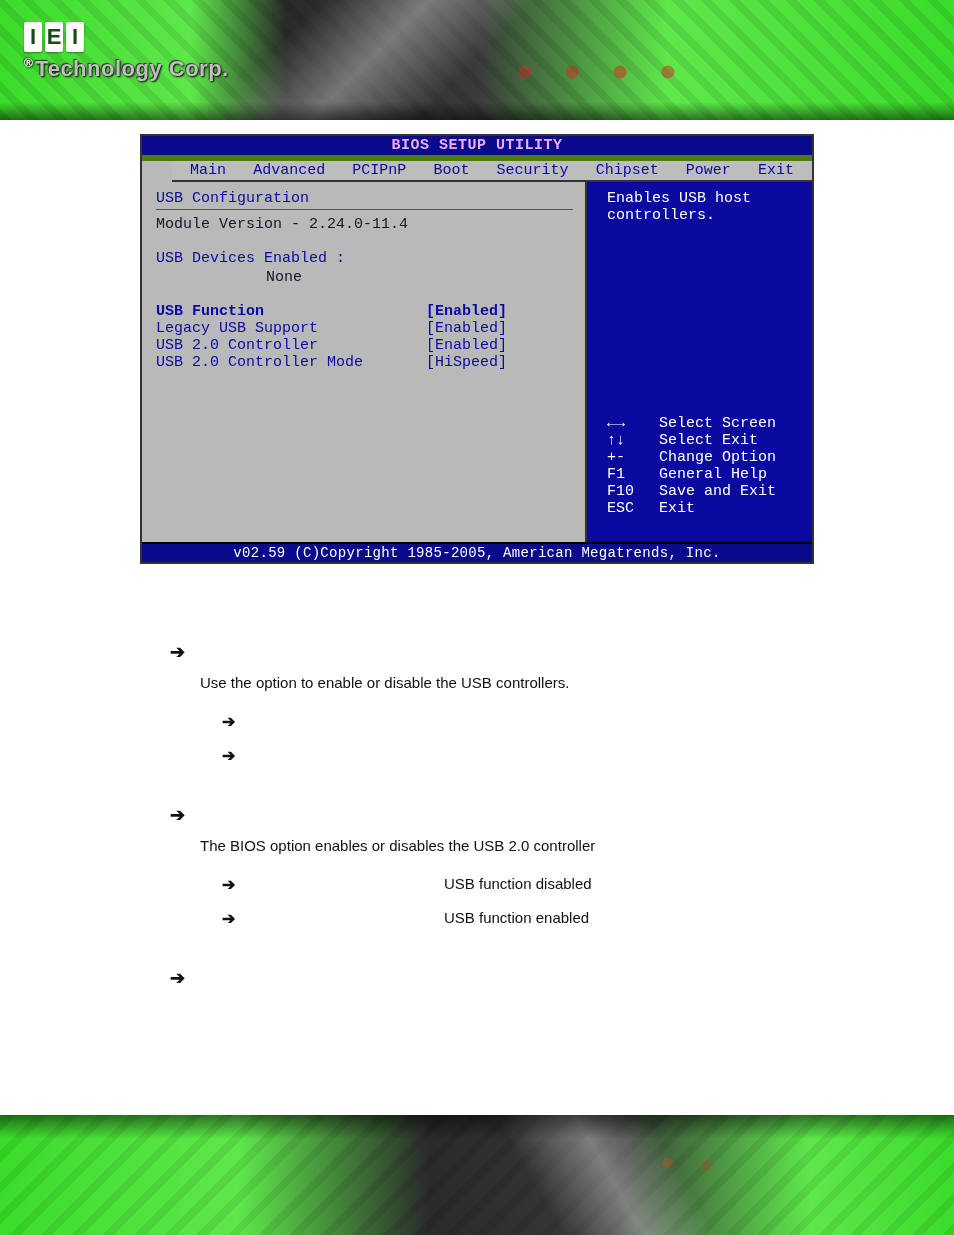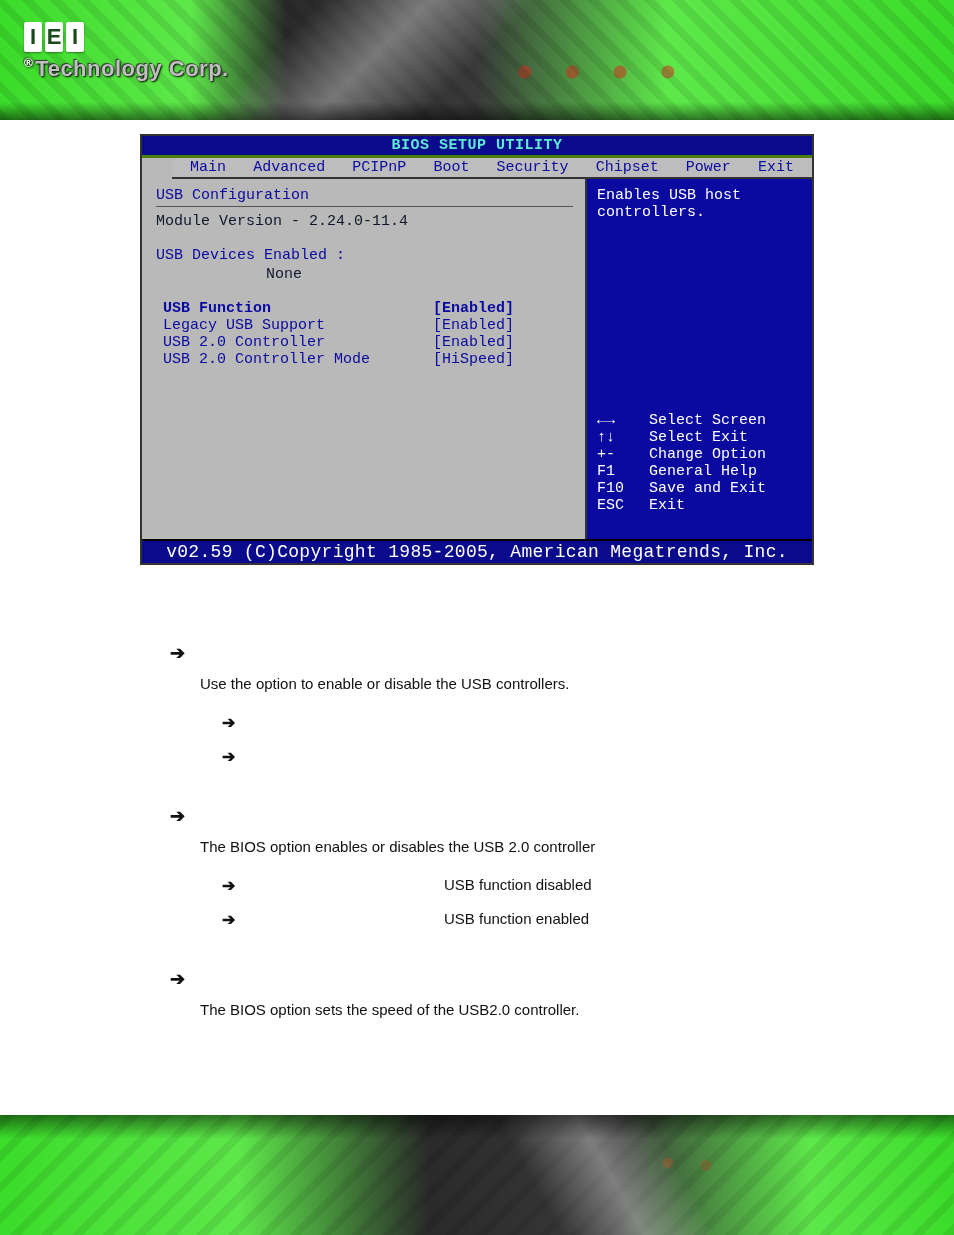--- a/index.html
+++ b/index.html
@@ -71,26 +71,26 @@
   .bios-figure {
     width: 674px;
     margin: 14px auto 0;
     border: 2px solid #333;
     font-family: "Courier New", monospace;
     font-size: 15px;
     background: #b9b9b9;
   }
   .bios-title {
     background: #0a0a8c;
-    color: #5eead4;
+    color: #f0abfc;
     text-align: center;
     font-weight: bold;
     padding: 1px 16px;
     letter-spacing: .5px;
-    border-bottom: 3px solid #4d7c0f;
+    border-bottom: 6px solid #4d7c0f;
   }
   .bios-menubar {
     background: #bdbdbd;
     color: #0a0aa0;
     display: flex;
     justify-content: space-between;
     padding: 1px 18px;
     border-bottom: 2px solid #333;
     margin-left: 30px;
   }
@@ -103,49 +103,49 @@
     flex: 1;
     padding: 8px 12px 8px 14px;
     background: #b9b9b9;
     color: #0a0aa0;
     border-right: 2px solid #333;
   }
   .bios-right {
     width: 225px;
     background: #0a0aa0;
     color: #fff;
-    padding: 8px 10px;
+    padding: 8px 20px;
     display: flex;
     flex-direction: column;
   }
   .bios-section-header {
     color: #0a0aa0;
     font-weight: normal;
     margin-bottom: 2px;
   }
   .bios-hr {
     border: none;
     border-top: 1.5px solid #555;
     margin: 2px 0 6px;
   }
   .bios-grey { color: #0f172a; }
-  .bios-row { display: flex; margin-left: 7px; }
+  .bios-row { display: flex; }
   .bios-row .lbl { width: 270px; }
   .bios-row .val { }
   .bios-help-top { flex: 0 0 auto; }
   .bios-help-bottom { margin-top: auto; }
   .bios-help-row { display: flex; gap: 8px; }
   .bios-help-row .k { width: 44px; }
   .bios-footer {
     background: #0a0a8c;
     color: #fff;
     text-align: center;
     padding: 1px 0;
     border-top: 2px solid #000;
-    font-size: 18px;
+    font-size: 14px;
     letter-spacing:.3px;
   }
   .fig-caption {
     text-align: center;
     margin: 18px 0 40px;
     font-family: Arial, sans-serif;
     font-size: 15px;
     color: #111;
     font-weight: bold;
     visibility: hidden; 
@@ -330,22 +330,18 @@
       <span class="opt-name">Enabled</span>
       <span class="opt-default">(Default)</span>
       <span class="opt-desc" style="margin-left:-20px">USB function enabled</span>
     </div>
   </div>
 
   <div class="item-l1" style="margin-top:34px">
     <span class="arrow">➔</span>
     <span class="heading-invisible">USB2.0 Controller Mode [HiSpeed]</span>
   </div>
-  <p class="para">
-    <span>The </span>
-    <span> BIOS option sets the speed of the USB2.0 controller.</span>
-  </p>
 
 </div>
 
 <div class="bottom-banner">
   
 </div>
 
 </body></html>

